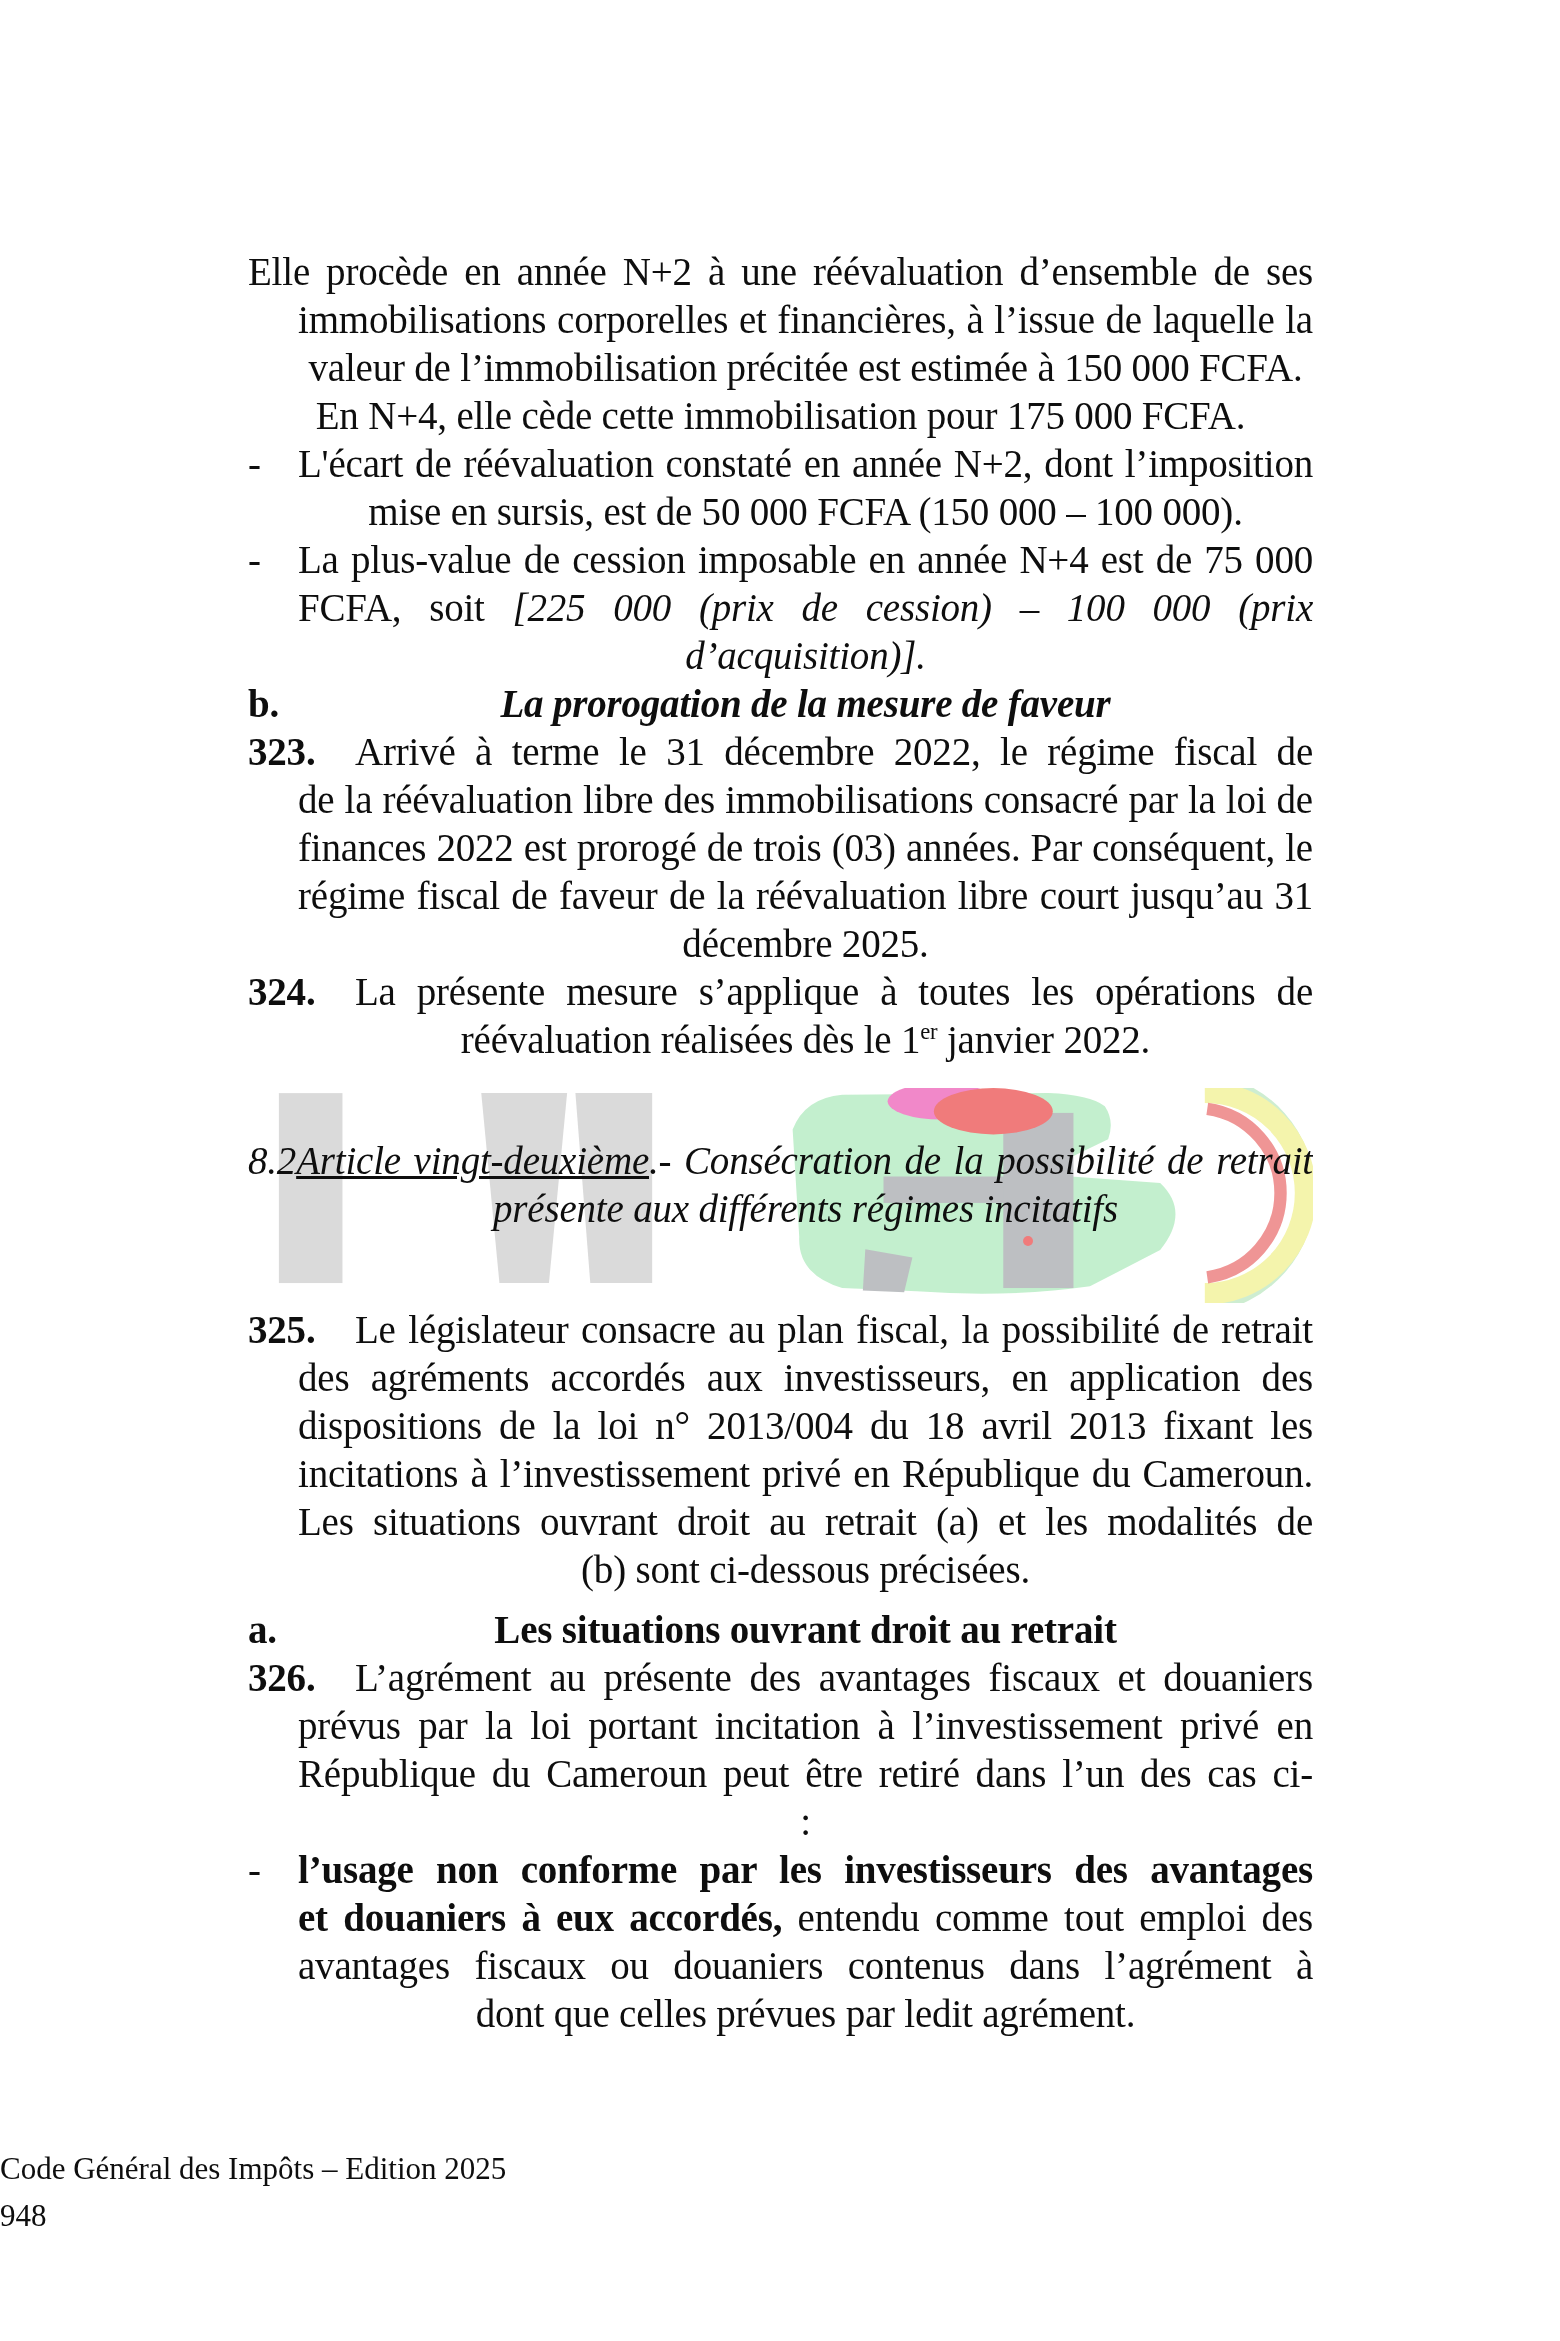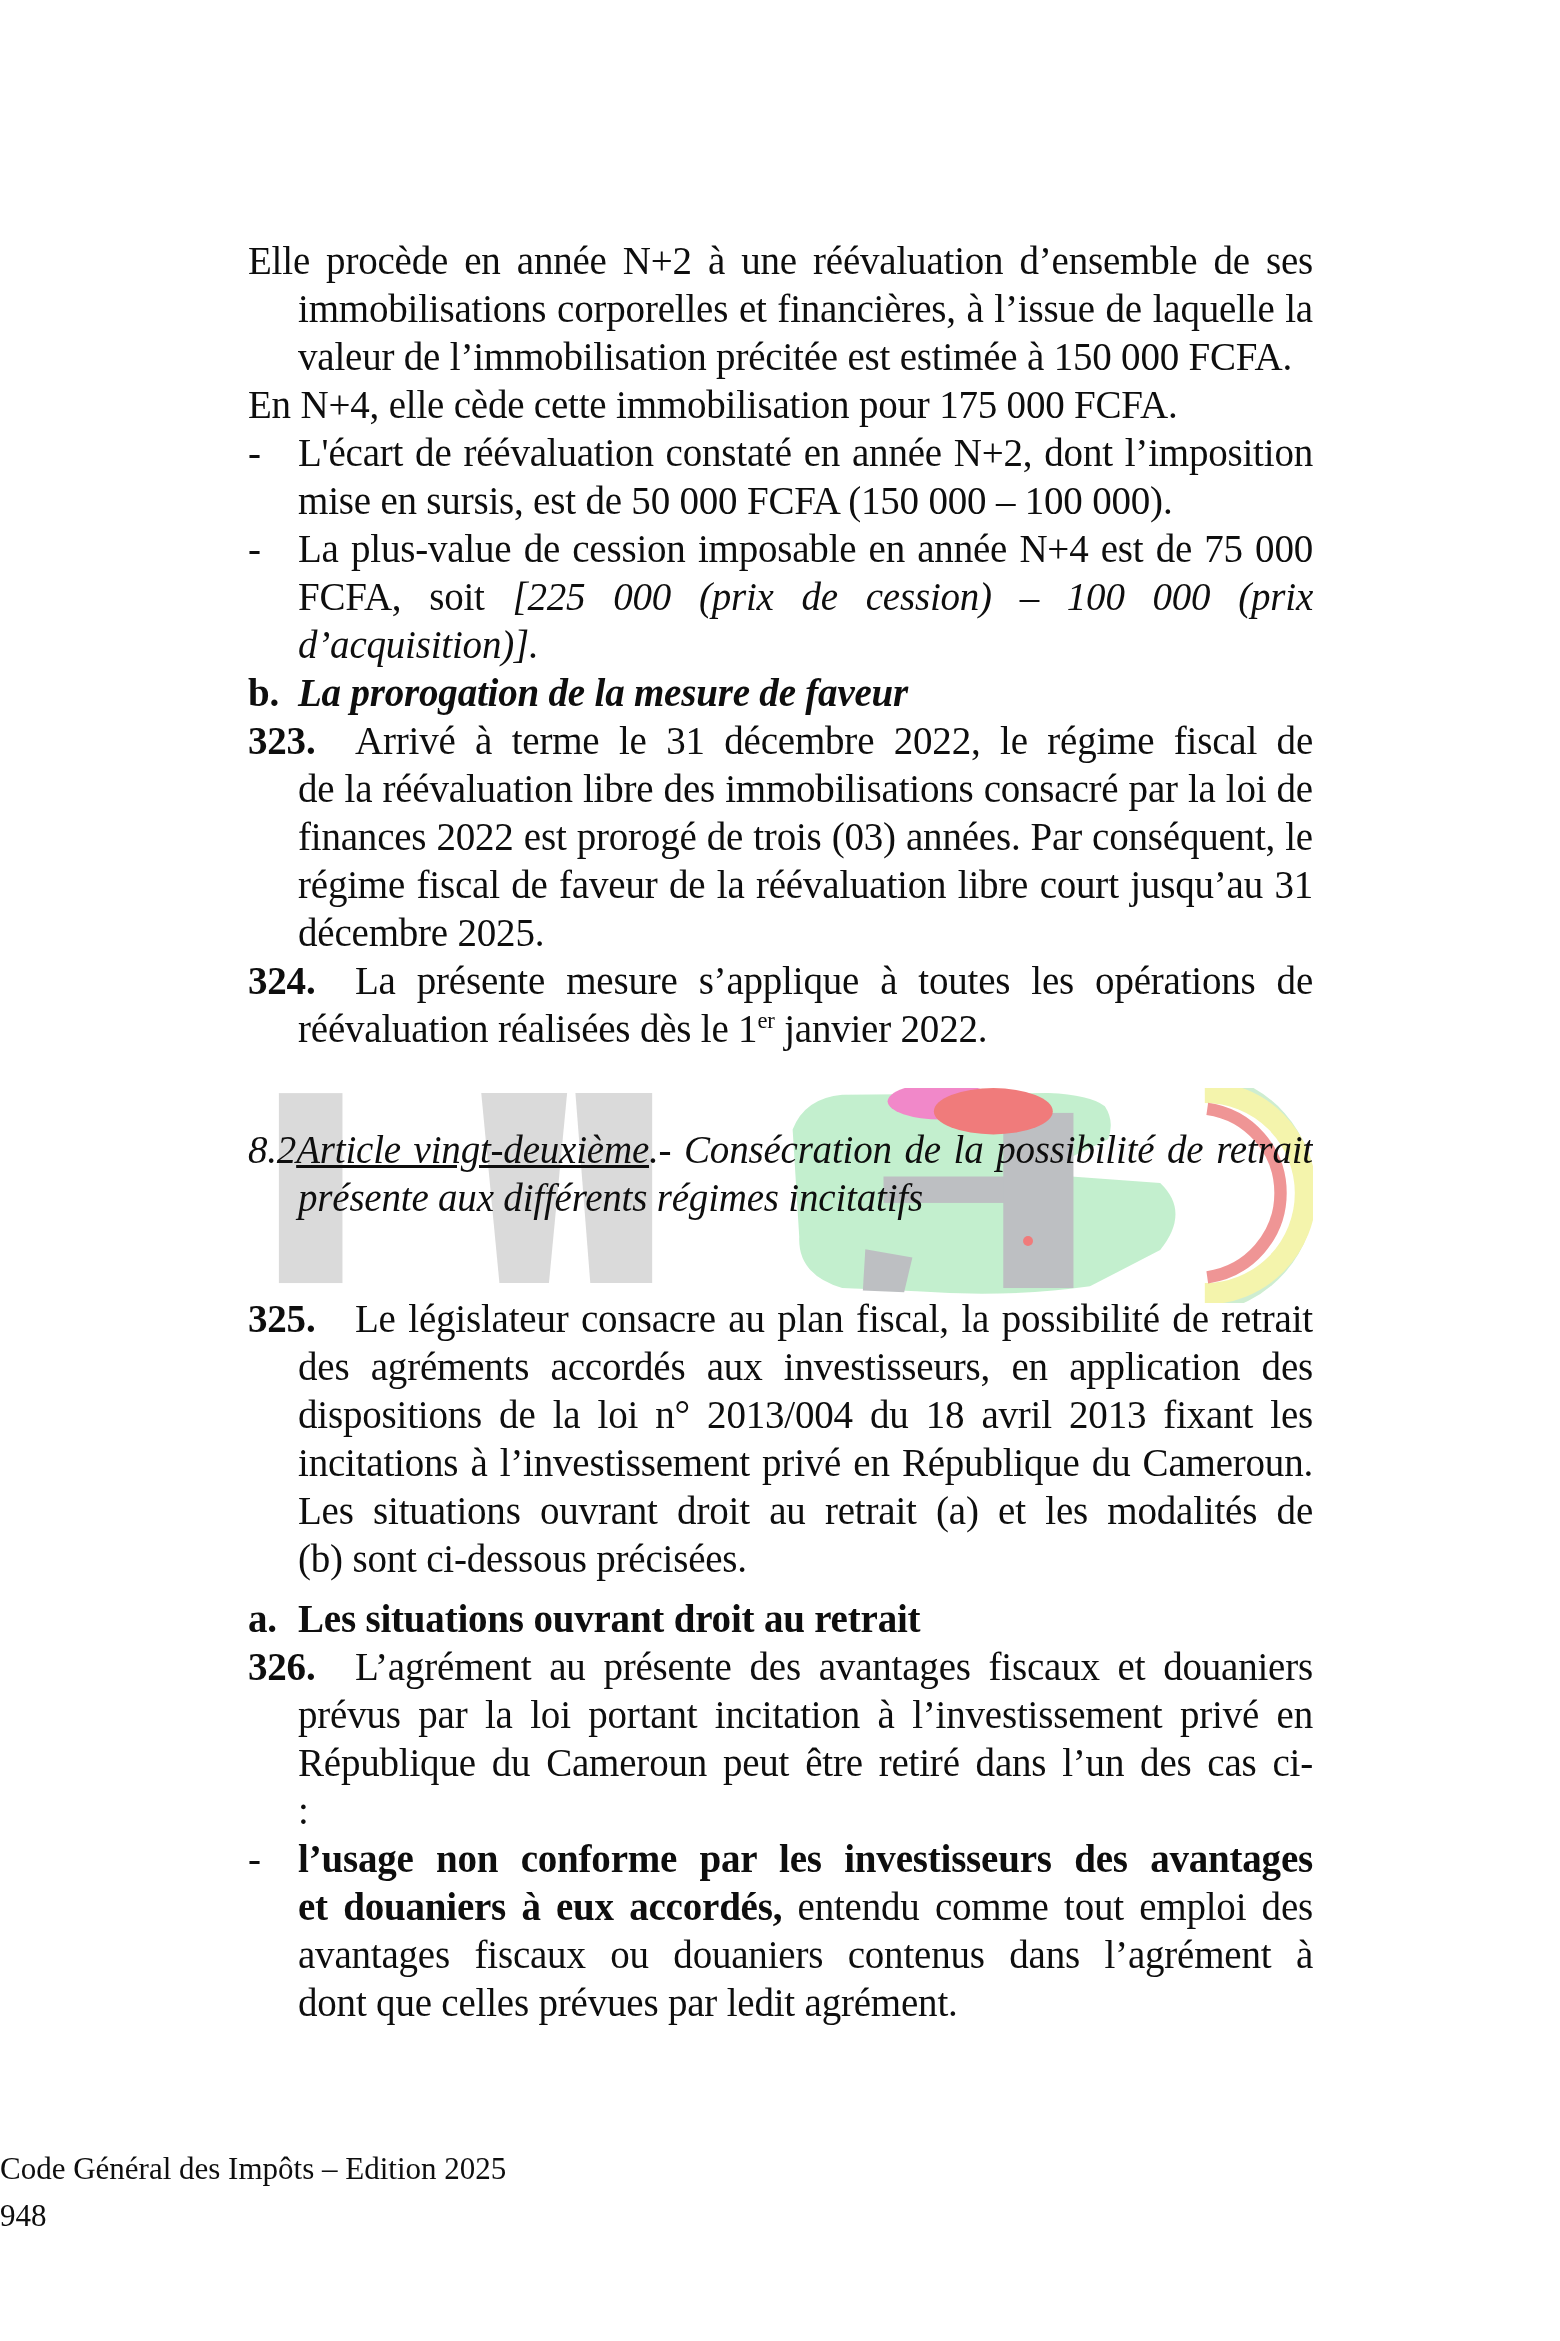--- a/index.html
+++ b/index.html
@@ -11,24 +11,24 @@
     font-family:"Liberation Serif","DejaVu Serif",serif;
     color:#0e0e0e;
   }
   
   .watermark{
     position:absolute;left:264px;top:1088px;width:1049px;height:215px;
     opacity:.9;
   }
   
   .text-block{
-    position:absolute;left:248px;top:237px;width:1065px;
+    position:absolute;left:248px;top:248px;width:1065px;
     font-size:39px;line-height:48px;letter-spacing:-0.2px;
   }
-  .ln{position:relative;height:48px;overflow:hidden;text-align:left;}
+  .ln{position:relative;height:48px;overflow:hidden;text-align:center;}
   .ln.j{text-align:justify;text-align-last:justify;}
   .ln.ind{padding-left:50px;}
   .ln.m-dash,.ln.m-ab{padding-left:50px;}
   .ln.m-num{padding-left:107px;}
   .ln .marker{position:absolute;left:0;top:0;}
   .ln.m-ab .marker,.ln.m-num .marker{font-weight:bold;}
   .ln sup{font-size:58%;line-height:0;}
   
   .footer{
     position:absolute;left:0;top:2145px;width:1561px;

